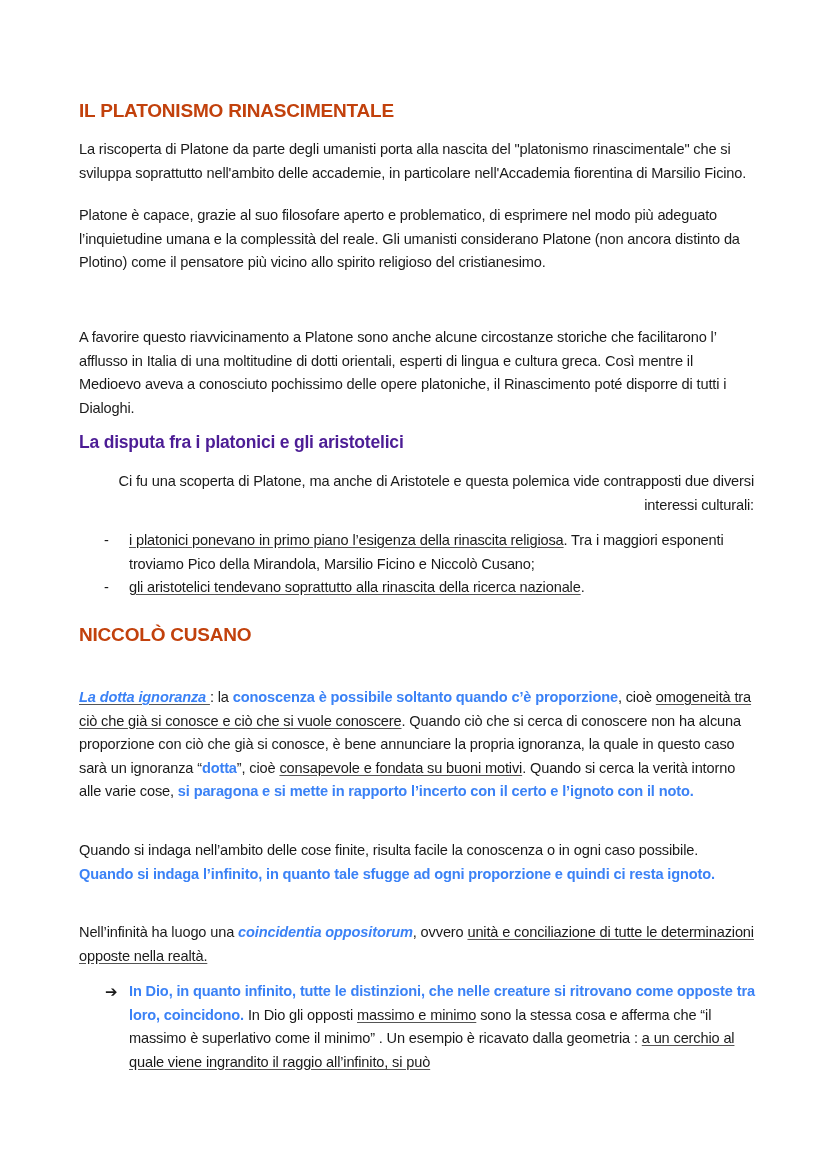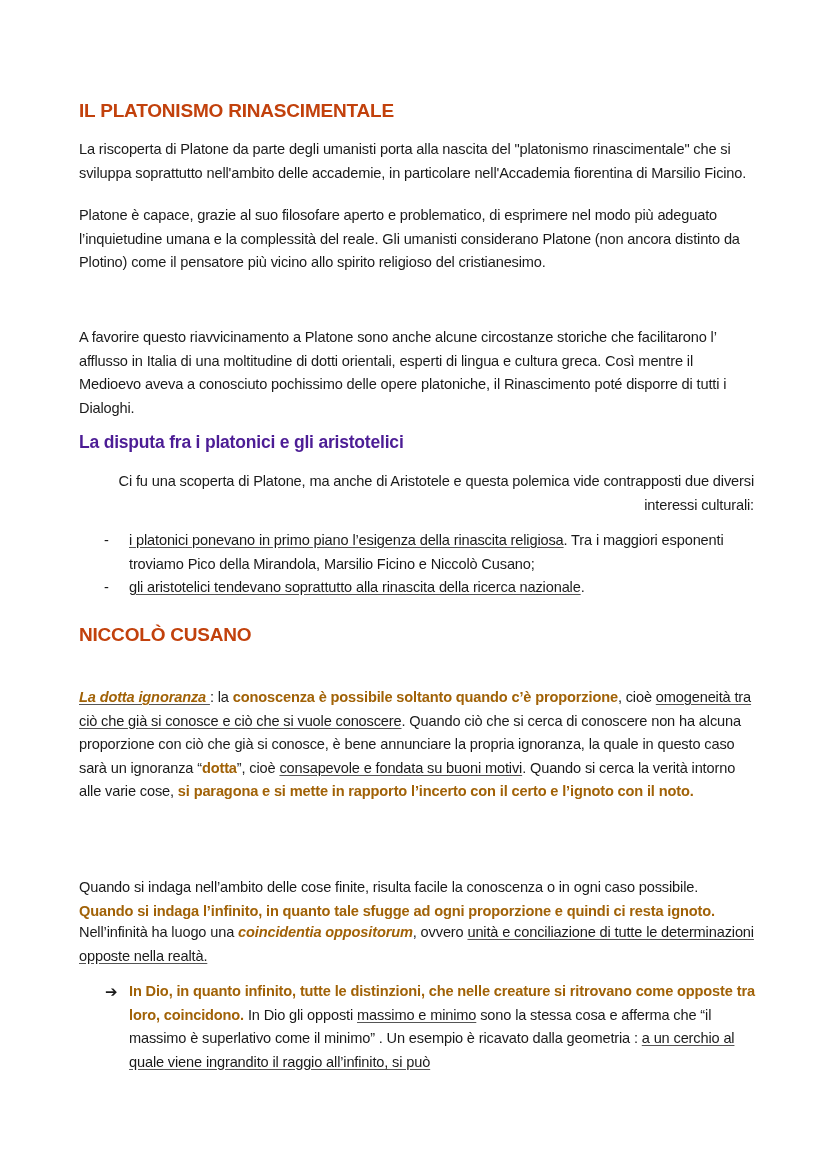--- a/index.html
+++ b/index.html
@@ -46,21 +46,21 @@
     p.para {
       position: absolute;
       left: 0;
       margin: 0;
       font-size: 14.6px;
       line-height: 23.5px;
       width: 675px;
       letter-spacing: -0.15px;
     }
     .u { text-decoration: underline; text-decoration-color: #555; text-underline-offset: 2px; }
-    b { font-weight: bold; color: #a16207; }
+    b { font-weight: bold; color: #3b82f6; }
     .list {
       position: absolute;
       left: 0;
       margin: 0;
       padding: 0;
       list-style: none;
       font-size: 14.6px;
       line-height: 23.5px;
       width: 680px;
       letter-spacing: -0.15px;
@@ -117,19 +117,19 @@
     <li>
       <span class="dash">-</span>
       <span class="u">gli aristotelici tendevano soprattutto alla rinascita della ricerca nazionale</span><span>.</span>
     </li>
   </ul>
 
   <h1 style="top:624px;">NICCOLÒ CUSANO</h1>
 
   <p class="para" style="top:686px;"><b><i class="u">La dotta ignoranza </i></b><span>: la </span><b>conoscenza è possibile soltanto quando c’è proporzione</b><span>, cioè </span><span class="u">omogeneità tra ciò che già si conosce e ciò che si vuole conoscere</span><span>. Quando ciò che si cerca di conoscere non ha alcuna proporzione con ciò che già si conosce, è bene annunciare la propria ignoranza, la quale in questo caso sarà un ignoranza “</span><b>dotta</b><span>”, cioè </span><span class="u">consapevole e fondata su buoni motivi</span><span>. Quando si cerca la verità intorno alle varie cose, </span><b>si paragona e si mette in rapporto l’incerto con il certo e l’ignoto con il noto.</b></p>
 
-  <p class="para" style="top:876px;"><span>Quando si indaga nell’ambito delle cose finite, risulta facile la conoscenza o in ogni caso possibile. </span><b>Quando si indaga l’infinito, in quanto tale sfugge ad ogni proporzione e quindi ci resta ignoto.</b></p>
+  <p class="para" style="top:839px;"><span>Quando si indaga nell’ambito delle cose finite, risulta facile la conoscenza o in ogni caso possibile. </span><b>Quando si indaga l’infinito, in quanto tale sfugge ad ogni proporzione e quindi ci resta ignoto.</b></p>
 
   <p class="para" style="top:921px;"><span>Nell’infinità ha luogo una </span><b><i>coincidentia oppositorum</i></b><span>, ovvero </span><span class="u">unità e conciliazione di tutte le determinazioni opposte nella realtà.</span></p>
 
   <p class="arrow-item" style="top:980px;"><span class="arrow">➔</span><b>In Dio, in quanto infinito, tutte le distinzioni, che nelle creature si ritrovano come opposte tra loro, coincidono.</b><span> In Dio gli opposti </span><span class="u">massimo e minimo</span><span> sono la stessa cosa e afferma che “il massimo è superlativo come il minimo” . Un esempio è ricavato dalla geometria : </span><span class="u">a un cerchio al quale viene ingrandito il raggio all’infinito, si può</span></p>
 
 </div>
 
 </body></html>

